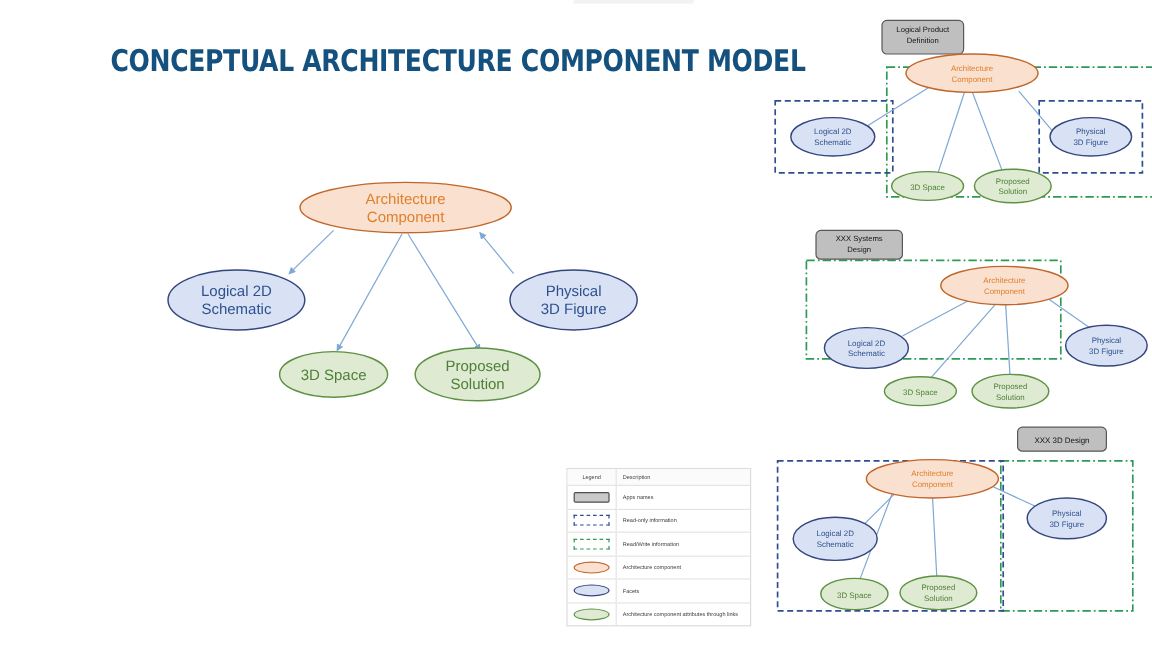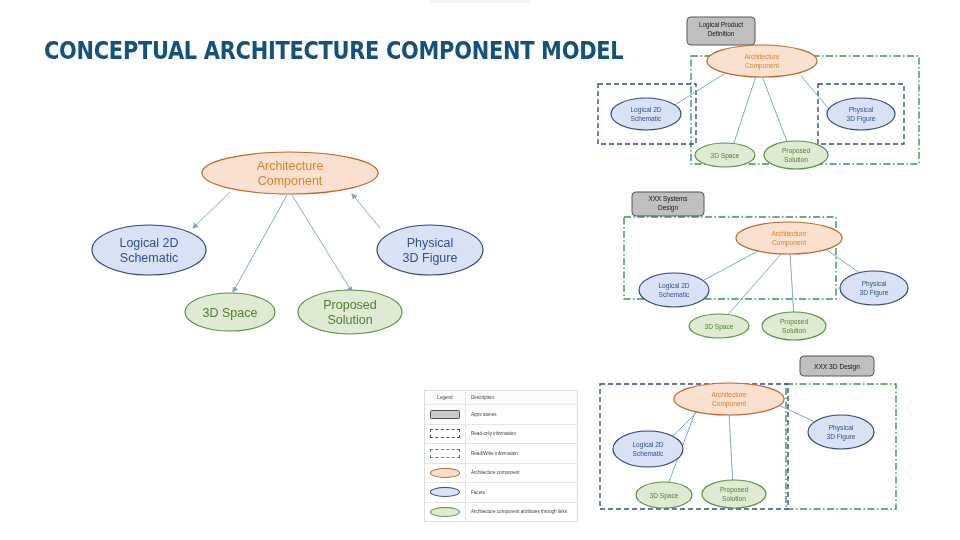--- a/index.html
+++ b/index.html
@@ -1,21 +1,21 @@
 <!DOCTYPE html>
 <html><head>
 <meta charset="utf-8">
 <style>
   html,body{margin:0;padding:0;}
   body{
     width:960px;height:540px;overflow:hidden;position:relative;
     background:#ffffff;
     font-family:"Liberation Sans", sans-serif;
   }
-  .slide{position:absolute;inset:0;background:#ffffff;}
+  .slide{position:absolute;inset:0;background:#ffffff;margin-left:48px;}
 
   
   .top-bar{
     position:absolute;left:430px;top:0;width:100px;height:3px;
     background:#f2f2f2;
   }
 
   
   .title{
     position:absolute;left:44px;top:36px;

